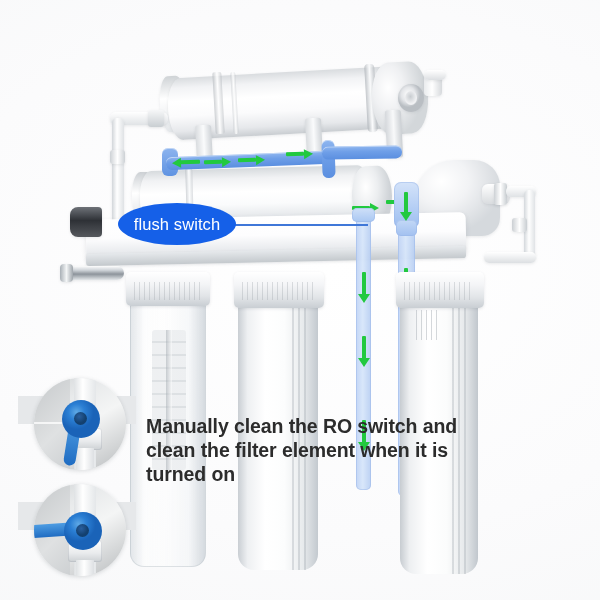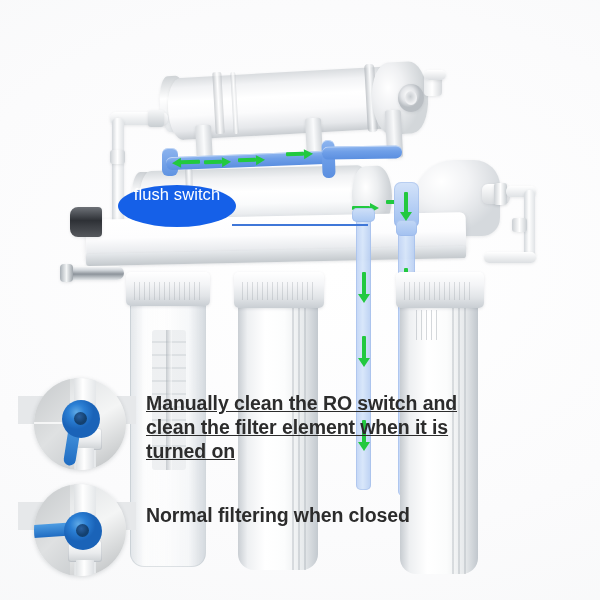--- a/index.html
+++ b/index.html
@@ -429,26 +429,26 @@
   }
 
   
   .callout-line {
     position: absolute;
     left: 232px; top: 224px; width: 136px; height: 2px;
     background: #3f77d8;
   }
   .callout-ellipse {
     position: absolute;
-    left: 118px; top: 185px;
+    left: 118px; top: 203px;
     width: 118px; height: 42px;
     border-radius: 50%;
     background: #1560e8;
     display: flex;
-    align-items: flex-start;
+    align-items: center;
     justify-content: center;
     color: #ffffff;
     font-size: 16.5px;
     letter-spacing: 0.1px;
     white-space: nowrap;
   }
 
   
   .inset-band {
     position: absolute;
@@ -535,22 +535,22 @@
 
   
   .caption {
     position: absolute;
     color: #2c2c2c;
     font-weight: bold;
     letter-spacing: -0.1px;
     white-space: pre-line;
   }
   .caption-1 {
-    left: 146px; top: 392px; width: 370px;
-    font-size: 19.5px; line-height: 1.22; text-decoration: underline;
+    left: 146px; top: 415px; width: 370px;
+    font-size: 19.5px; line-height: 1.22;
   }
   .caption-2 {
     left: 146px; top: 504px; width: 370px;
     font-size: 19.5px; line-height: 1.22;
   }
 </style>
 </head>
 <body>
 
 <div id="stage">
@@ -692,15 +692,14 @@
     <div class="inset-nut inset-nut-b"></div>
     <div class="inset-tail inset-tail-b"></div>
     <div class="knob-lever knobB-lever"></div>
     <div class="knob-disc knobB-disc"></div>
     <div class="knob-hub knobB-hub"></div>
   </div>
 
   <div class="caption caption-1">Manually clean the RO switch and
 clean the filter element when it is
 turned on</div>
-  <div class="caption caption-2">Normal filtering when closed</div>
 
 </div>
 
 </body></html>

